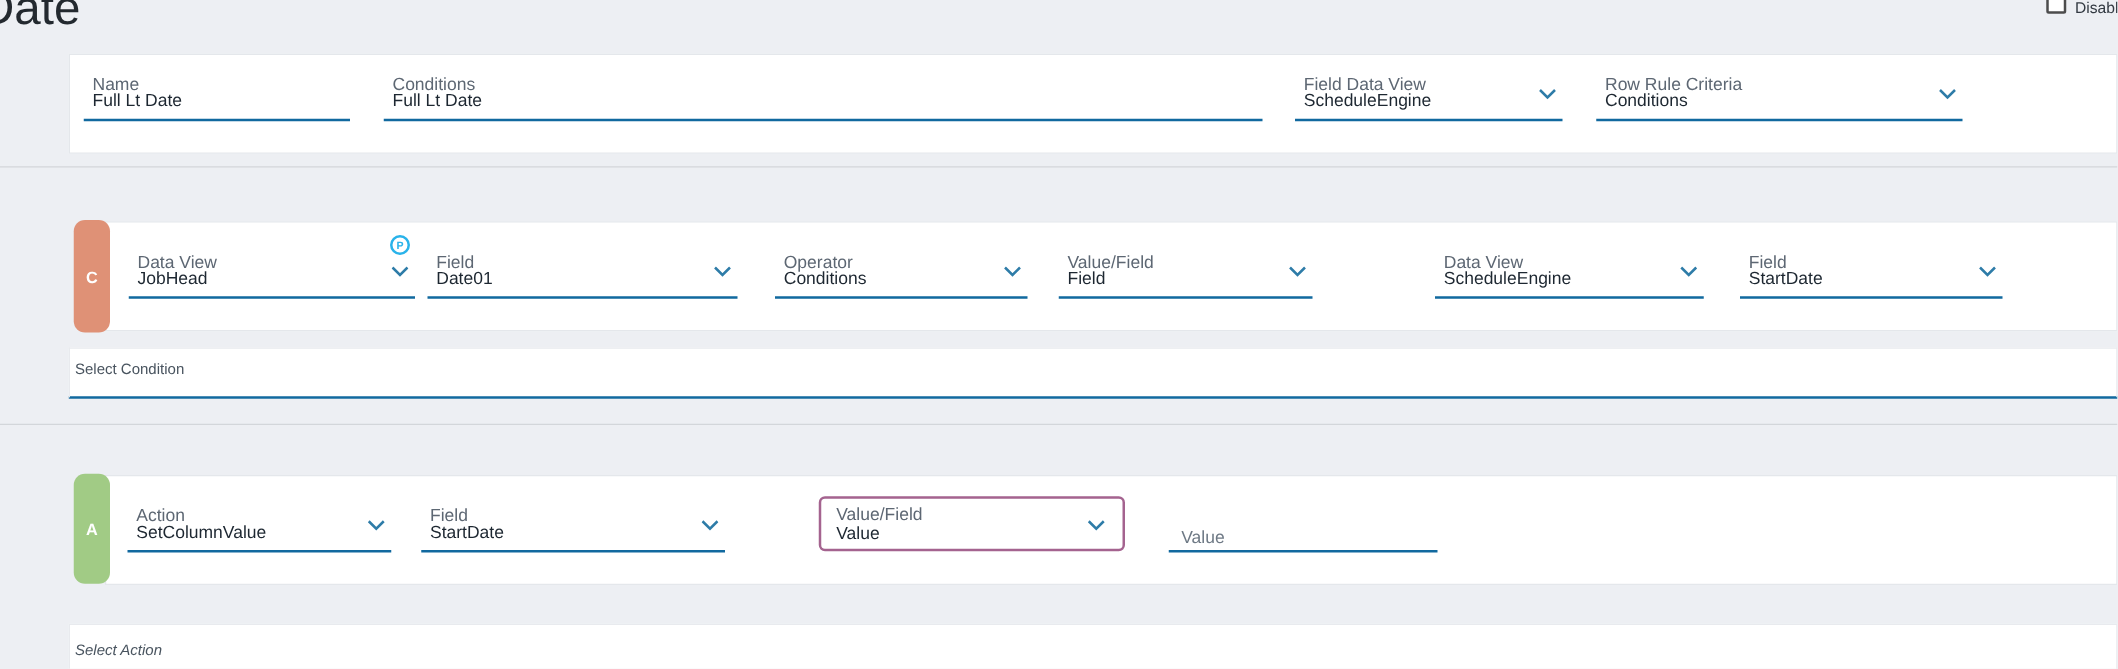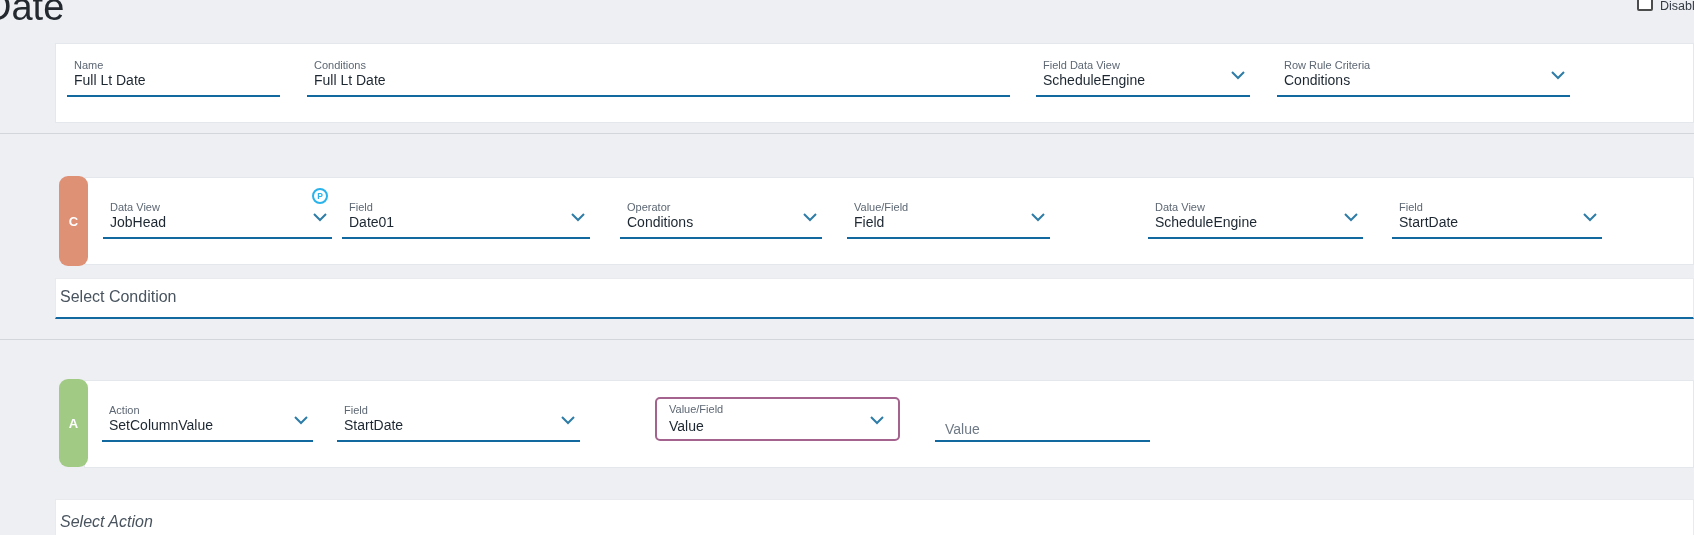--- a/index.html
+++ b/index.html
@@ -38,21 +38,21 @@
     border-radius:9px;color:#fff;font-size:13px;font-weight:bold;
     display:flex;align-items:center;justify-content:center;
   }
   .badge-c{left:59px;top:176px;height:90px;background:#df9176;}
   .badge-a{left:59px;top:379px;height:88px;background:#a1cb85;}
   .fld{
     position:absolute;height:40px;box-sizing:border-box;
     border-bottom:2px solid var(--blue);
   }
   .fld-label{
-    position:absolute;left:7px;top:2px;font-size:11px;color:var(--label);white-space:nowrap;
+    position:absolute;left:7px;top:2px;font-size:14px;color:var(--label);white-space:nowrap;
   }
   .fld-value{
     position:absolute;left:7px;top:15px;font-size:14px;color:var(--value);white-space:nowrap;
   }
   .chev{position:absolute;right:5px;top:14px;width:14px;height:9px;}
   .p-icon{
     position:absolute;right:4px;top:-11px;width:12px;height:12px;
     border:2px solid #29b3ea;border-radius:50%;
     color:#29b3ea;font-size:8.5px;font-weight:bold;line-height:12px;text-align:center;
   }
@@ -68,21 +68,21 @@
     border:none;border-bottom:2px solid var(--blue);background:transparent;outline:none;
     padding:16px 0 0 10px;font-family:"Liberation Sans", sans-serif;font-size:14px;color:var(--value);
   }
   .text-input::placeholder{color:#6e7985;opacity:1;}
   .select-box{
     position:absolute;left:55px;width:1639px;background:#ffffff;box-sizing:border-box;
     border:1px solid #e8eaee;
   }
   .select-cond{top:278px;height:41px;border-bottom:2px solid var(--blue);}
   .select-act{top:499px;height:46px;font-style:italic;}
-  .select-label{position:absolute;left:4px;top:9px;font-size:16px;color:#49545f;}
+  .select-label{position:absolute;left:4px;top:9px;font-size:12px;color:#49545f;}
   .select-act .select-label{top:13px;}
   .blue-line-inner{position:absolute;left:0;top:40px;width:100%;height:2px;background:var(--blue);}
 </style>
 </head>
 <body>
 
 <h1 class="page-title">Date</h1>
 
 <div class="checkbox"></div>
 <div class="checkbox-label">Disabled</div>

